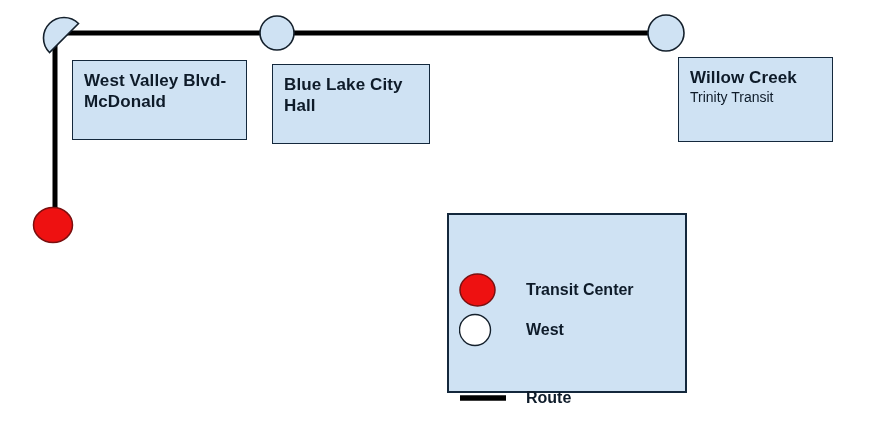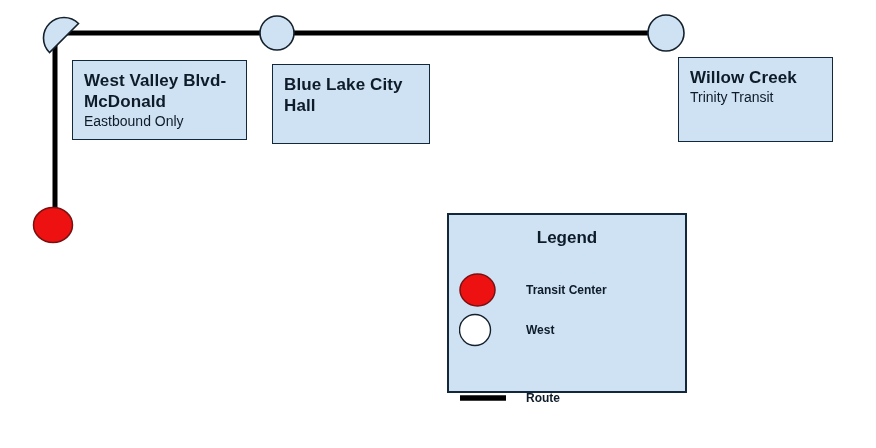--- a/index.html
+++ b/index.html
@@ -72,55 +72,53 @@
   .legend-row.row-0 { top: 58px;  height: 34px; }
   .legend-row.row-1 { top: 98px;  height: 34px; }
   .legend-row.row-2 { top: 141px; height: 20px; margin-top: 32px; }
   .swatch-cell {
     width: 67px;
     display: flex;
     align-items: center;
   }
   .legend-label {
     font-weight: bold;
-    font-size: 12px;
+    font-size: 16px;
   }
 </style>
 </head>
 <body>
 
 <div class="canvas">
 
   <svg class="route-svg" width="876" height="448" viewBox="0 0 876 448">
     <line x1="52.5" y1="33" x2="660" y2="33" style="stroke:var(--route);" stroke-width="5"></line>
     <line x1="55" y1="31" x2="55" y2="212" style="stroke:var(--route);" stroke-width="5"></line>
     <path d="M 78.5 23.5 A 20.5 20.5 0 0 0 49.5 52.5 Z" style="fill:var(--stop-fill);stroke:var(--marker-stroke);" stroke-width="1.6"></path>
     <circle cx="277" cy="33" r="17" style="fill:var(--stop-fill);stroke:var(--marker-stroke);" stroke-width="1.6"></circle>
     <circle cx="666" cy="33" r="18" style="fill:var(--stop-fill);stroke:var(--marker-stroke);" stroke-width="1.6"></circle>
     <ellipse cx="53" cy="225" rx="19.5" ry="17.5" style="fill:var(--transit-center-fill);stroke:var(--transit-center-stroke);" stroke-width="1.5"></ellipse>
   </svg>
 
   <div class="stop-box" id="box-west-valley">
     <div class="title">West Valley Blvd-McDonald</div>
-    <div class="subtitle">Eastbound Only</div>
   </div>
 
   <div class="stop-box" id="box-blue-lake">
     <div class="title">Blue Lake City Hall</div>
     <div class="subtitle"></div>
   </div>
 
   <div class="stop-box" id="box-willow">
     <div class="title">Willow Creek</div>
     <div class="subtitle">Trinity Transit</div>
   </div>
 
 
   <div class="legend">
-    <div class="legend-title">Legend</div>
 
     <div class="legend-row row-0">
       <span class="swatch-cell">
         <svg width="37" height="34">
           <ellipse cx="18.5" cy="17" rx="17.5" ry="16" style="fill:var(--transit-center-fill);stroke:var(--transit-center-stroke);" stroke-width="1.5"></ellipse>
         </svg>
       </span>
       <span class="legend-label">Transit Center</span>
     </div>
 

